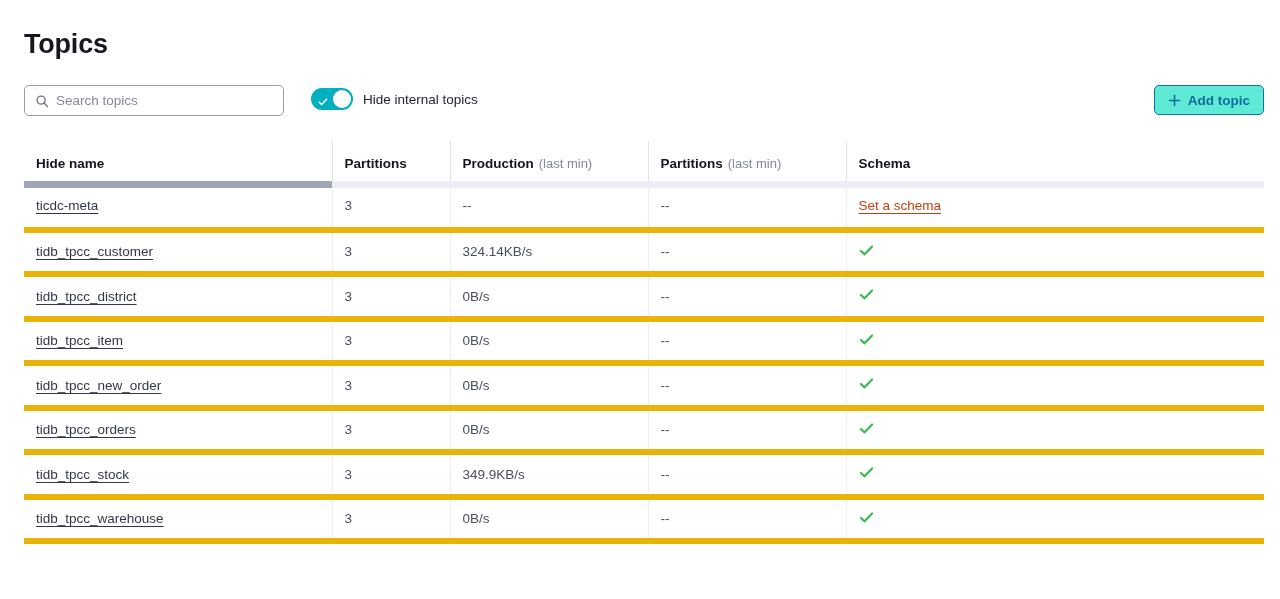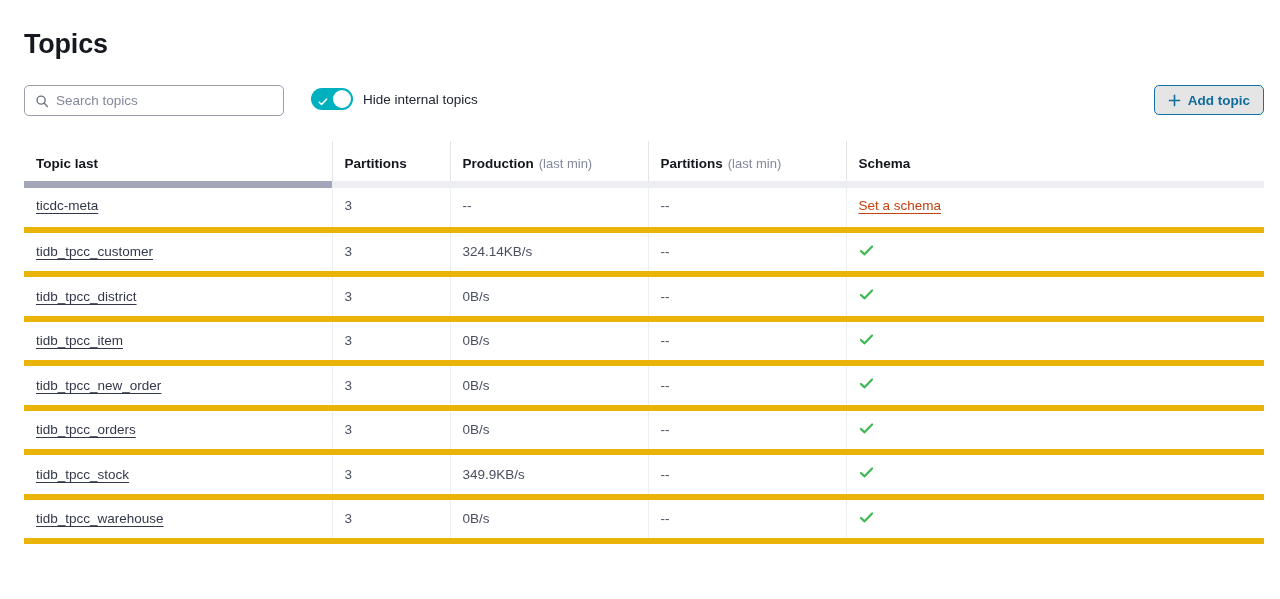--- a/index.html
+++ b/index.html
@@ -107,21 +107,21 @@
     white-space: nowrap;
   }
 
   .add-topic-btn {
     position: absolute;
     right: 16px;
     top: 0;
     height: 30px;
     border: 1px solid #1272a0;
     border-radius: 5px;
-    background: #e5e5e5;
+    background: #5eead4;
     color: #0f6c9e;
     font-family: "Liberation Sans", sans-serif;
     font-size: 13.5px;
     font-weight: bold;
     display: flex;
     align-items: center;
     gap: 7px;
     padding: 0 13px;
     cursor: pointer;
   }
@@ -266,21 +266,21 @@
       <colgroup>
         <col class="col-topic">
         <col class="col-partitions">
         <col class="col-production">
         <col class="col-consumption">
         <col class="col-schema">
       </colgroup>
       <thead>
         <tr>
           <th>
-            <span>Topic last</span>
+            <span>Hide name</span>
           </th>
           <th>
             <span>Partitions</span>
           </th>
           <th>
             <span>Production</span><span class="th-sub">(last min)</span>
           </th>
           <th>
             <span>Partitions</span><span class="th-sub">(last min)</span>
           </th>

